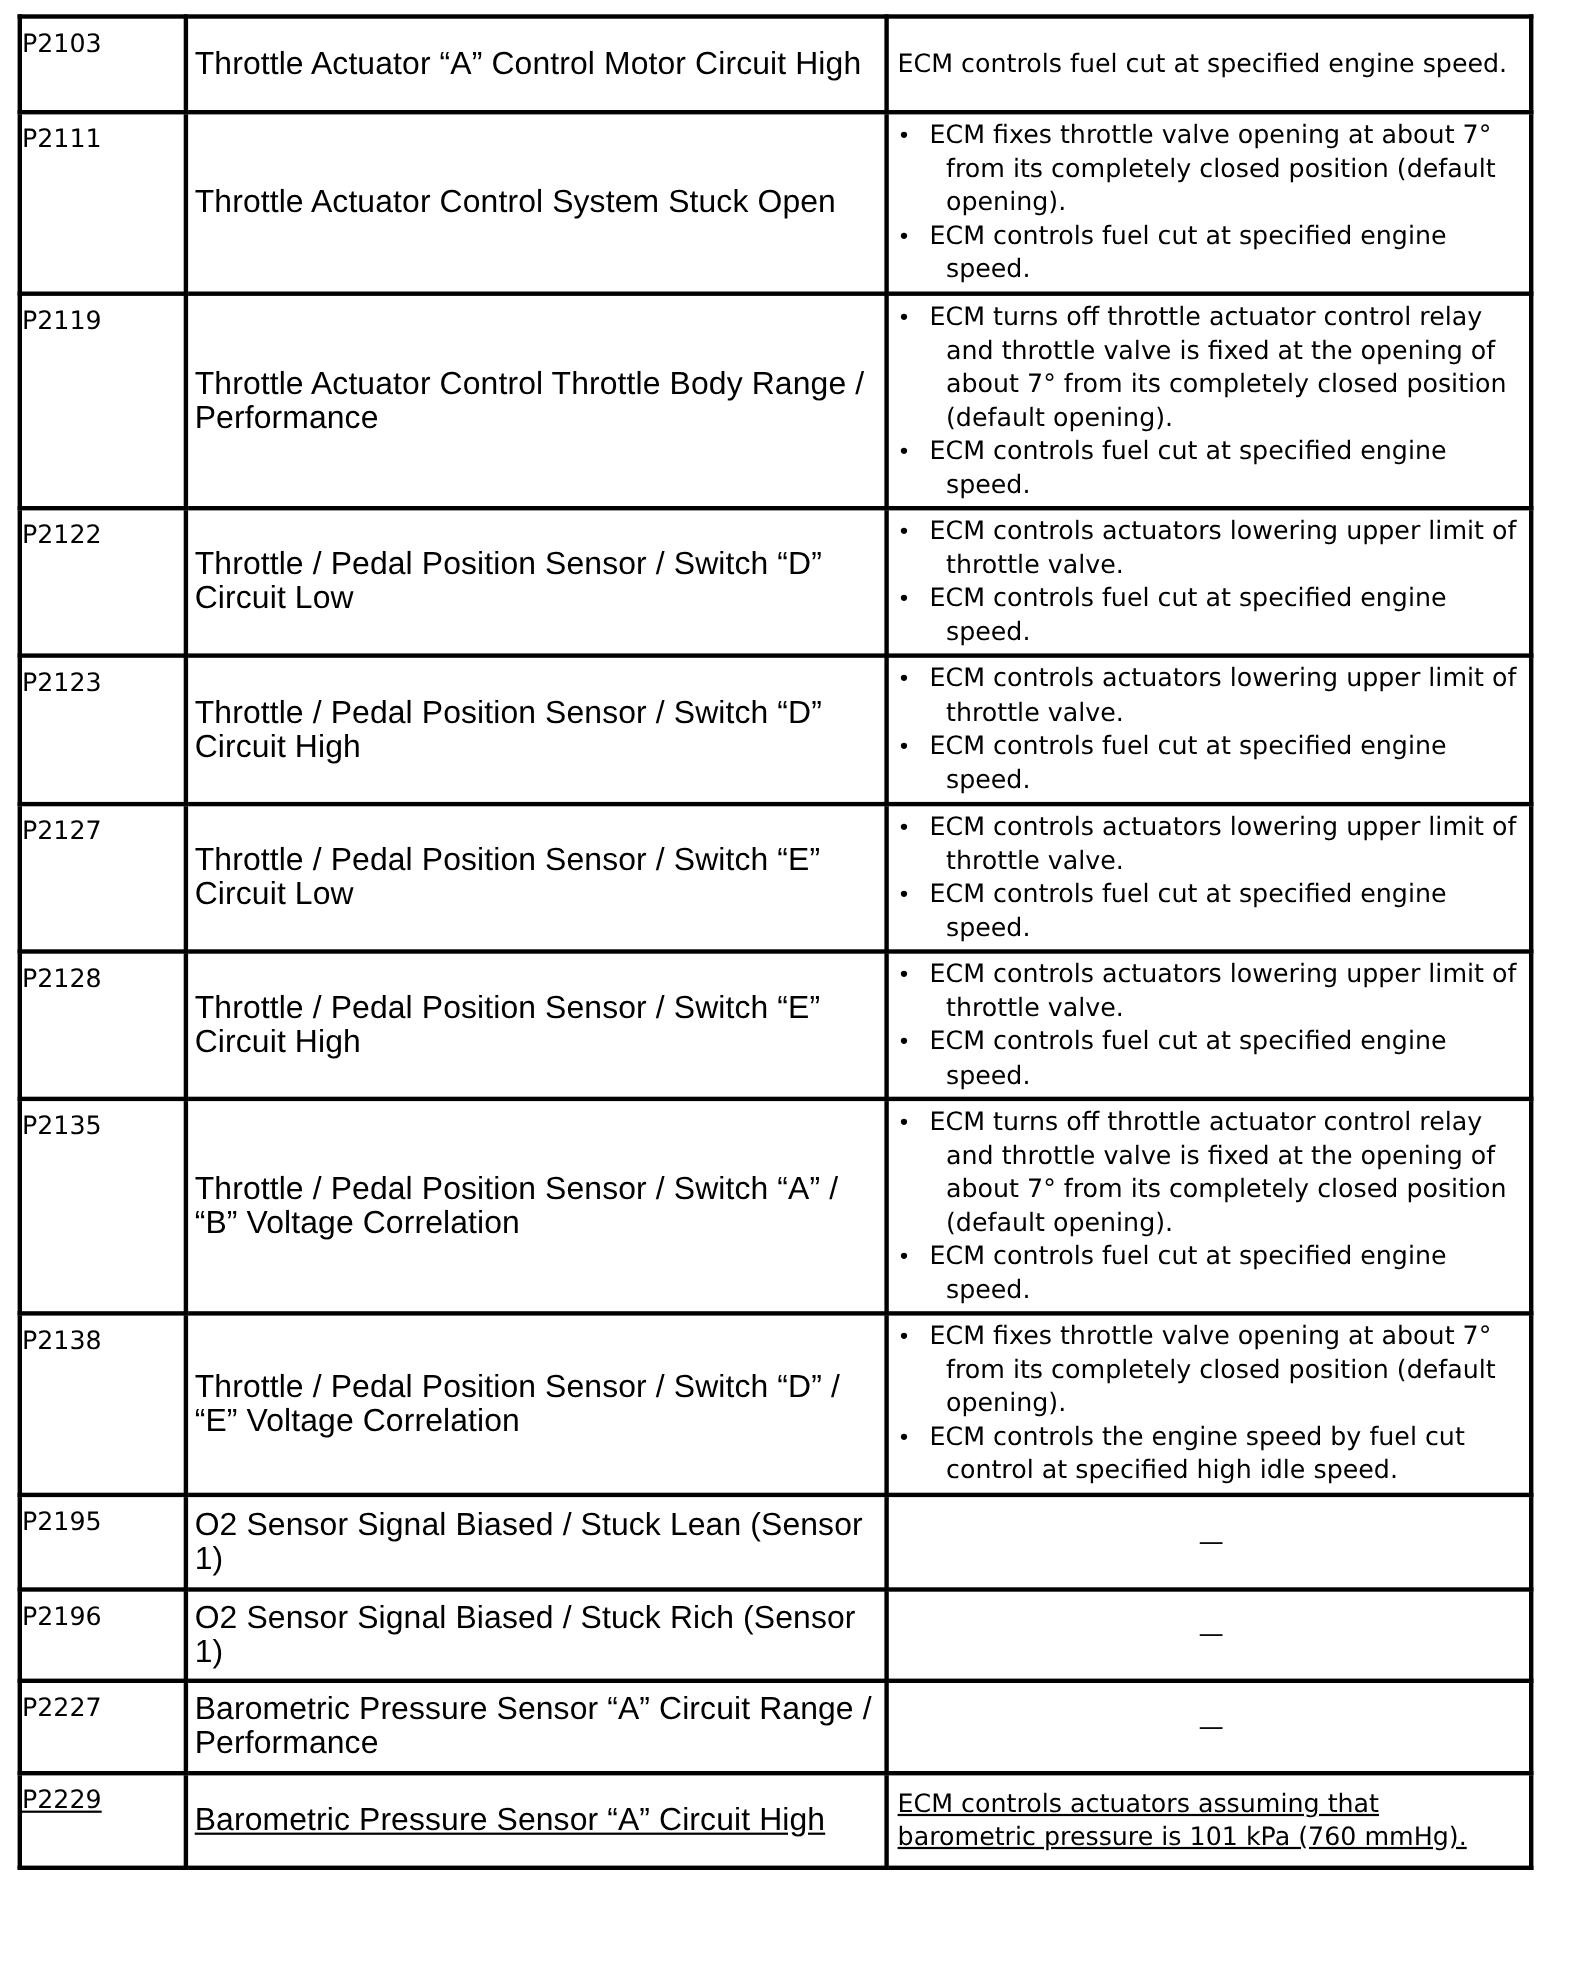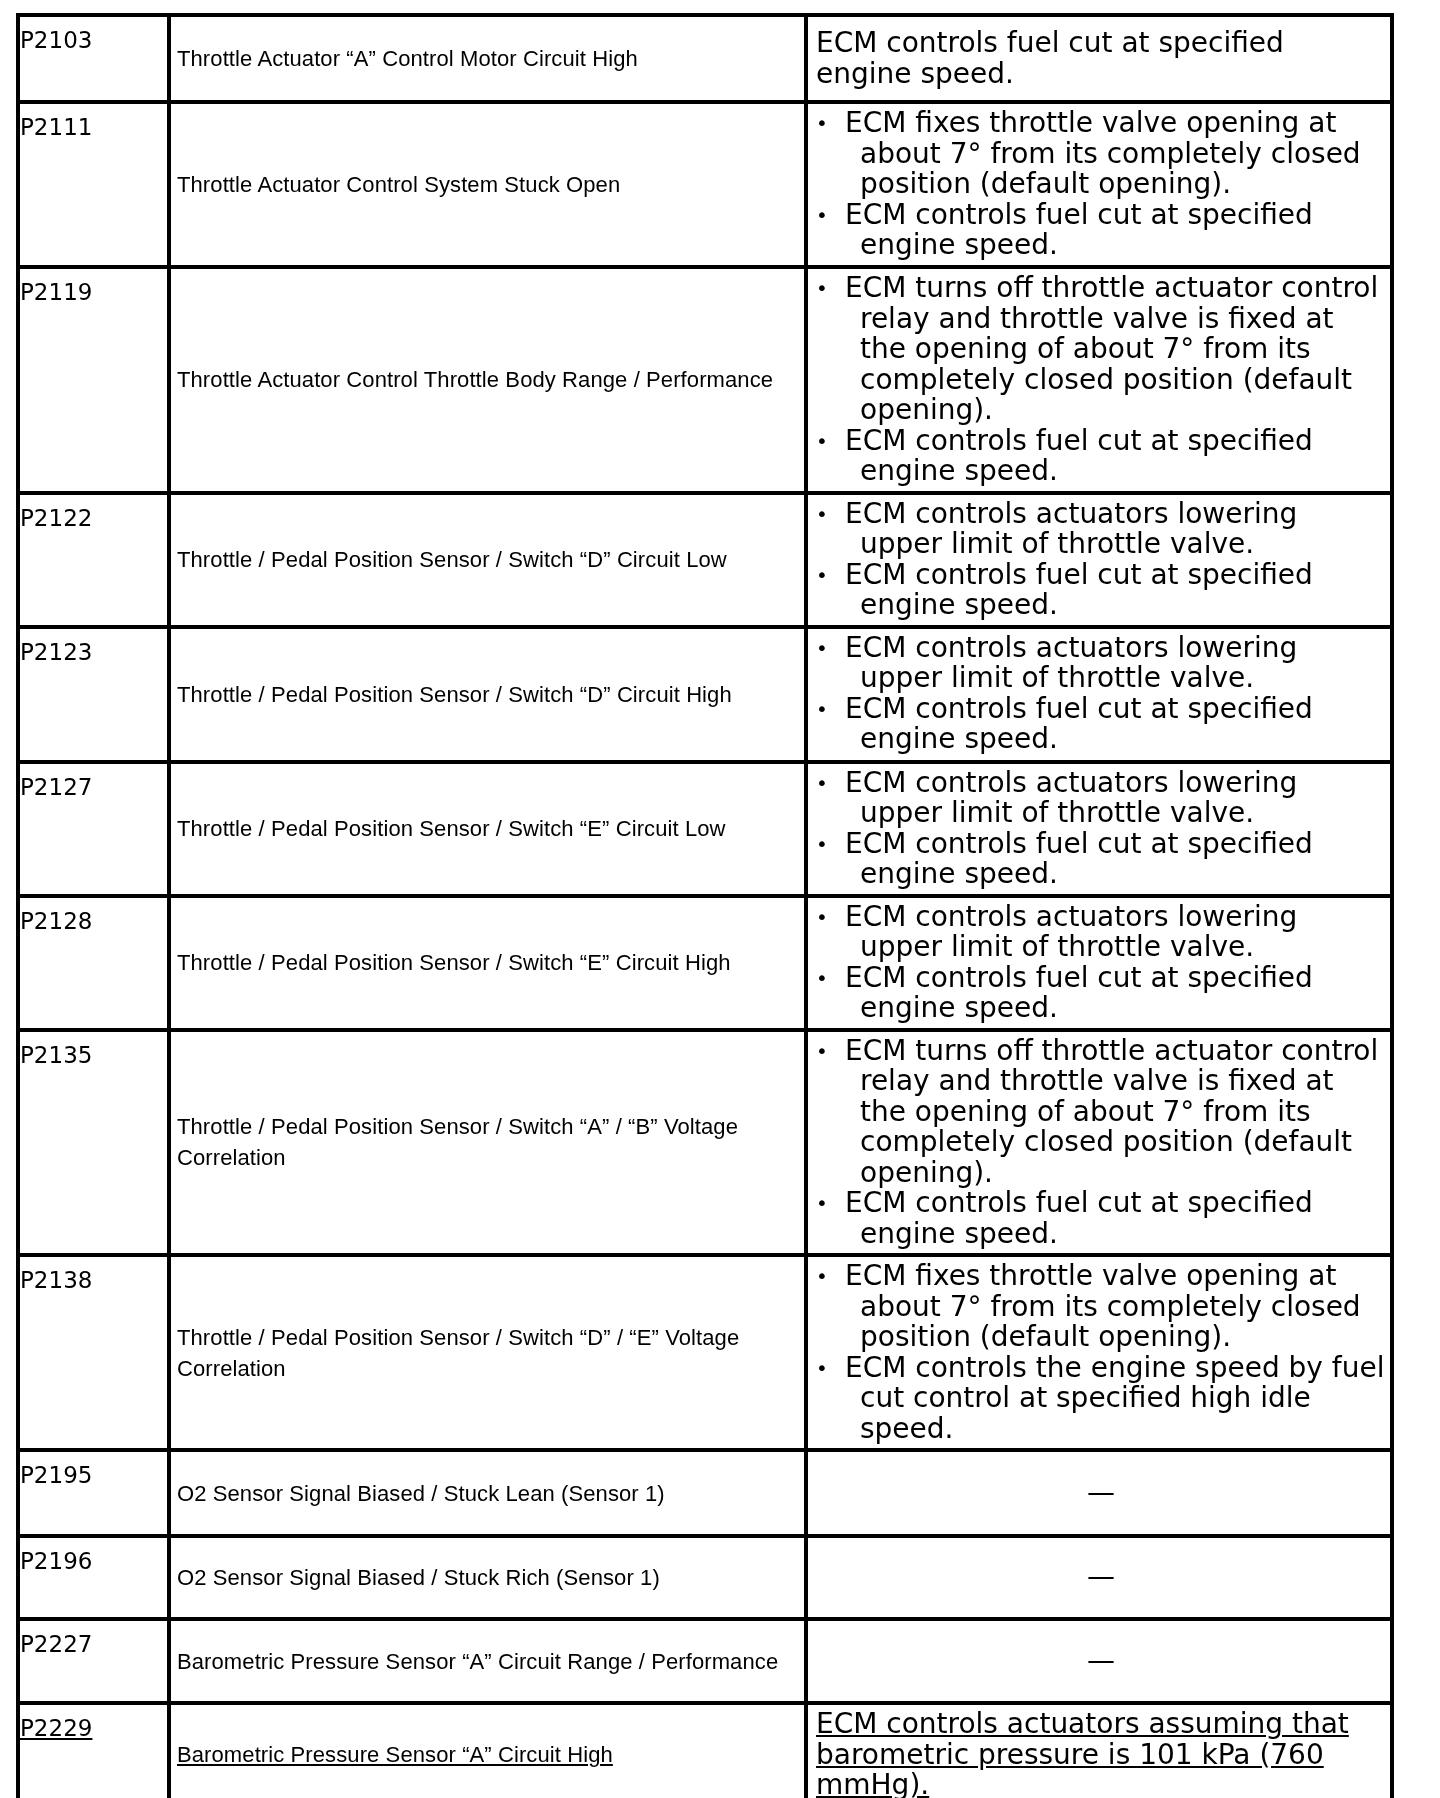--- a/index.html
+++ b/index.html
@@ -21,30 +21,30 @@
   col.c-fail { width: 586px; }
   .code-cell {
     font-family: "DejaVu Sans", sans-serif;
     font-size: 23px;
     text-align: left;
     padding-top: 8px !important;
     line-height: 30px;
   }
   .name-cell {
     font-family: "Liberation Sans", sans-serif;
-    font-size: 22px;
+    font-size: 29px;
     line-height: 31px;
     vertical-align: middle !important;
     padding-left: 6px !important;
     padding-right: 4px !important;
     letter-spacing: 0.1px;
   }
   .fail-cell {
     font-family: "DejaVu Sans", sans-serif;
-    font-size: 28px;
+    font-size: 23px;
     line-height: 30.5px;
     padding: 4px 4px 4px 8px !important;
     vertical-align: top;
   }
   .fail-cell.centered { text-align: center; vertical-align: middle !important; }
   .fail-cell.plain { vertical-align: middle !important; }
   ul.bullets { margin: 0; padding: 0; list-style: none; }
   ul.bullets li {
     position: relative;
     padding-left: 44px;

